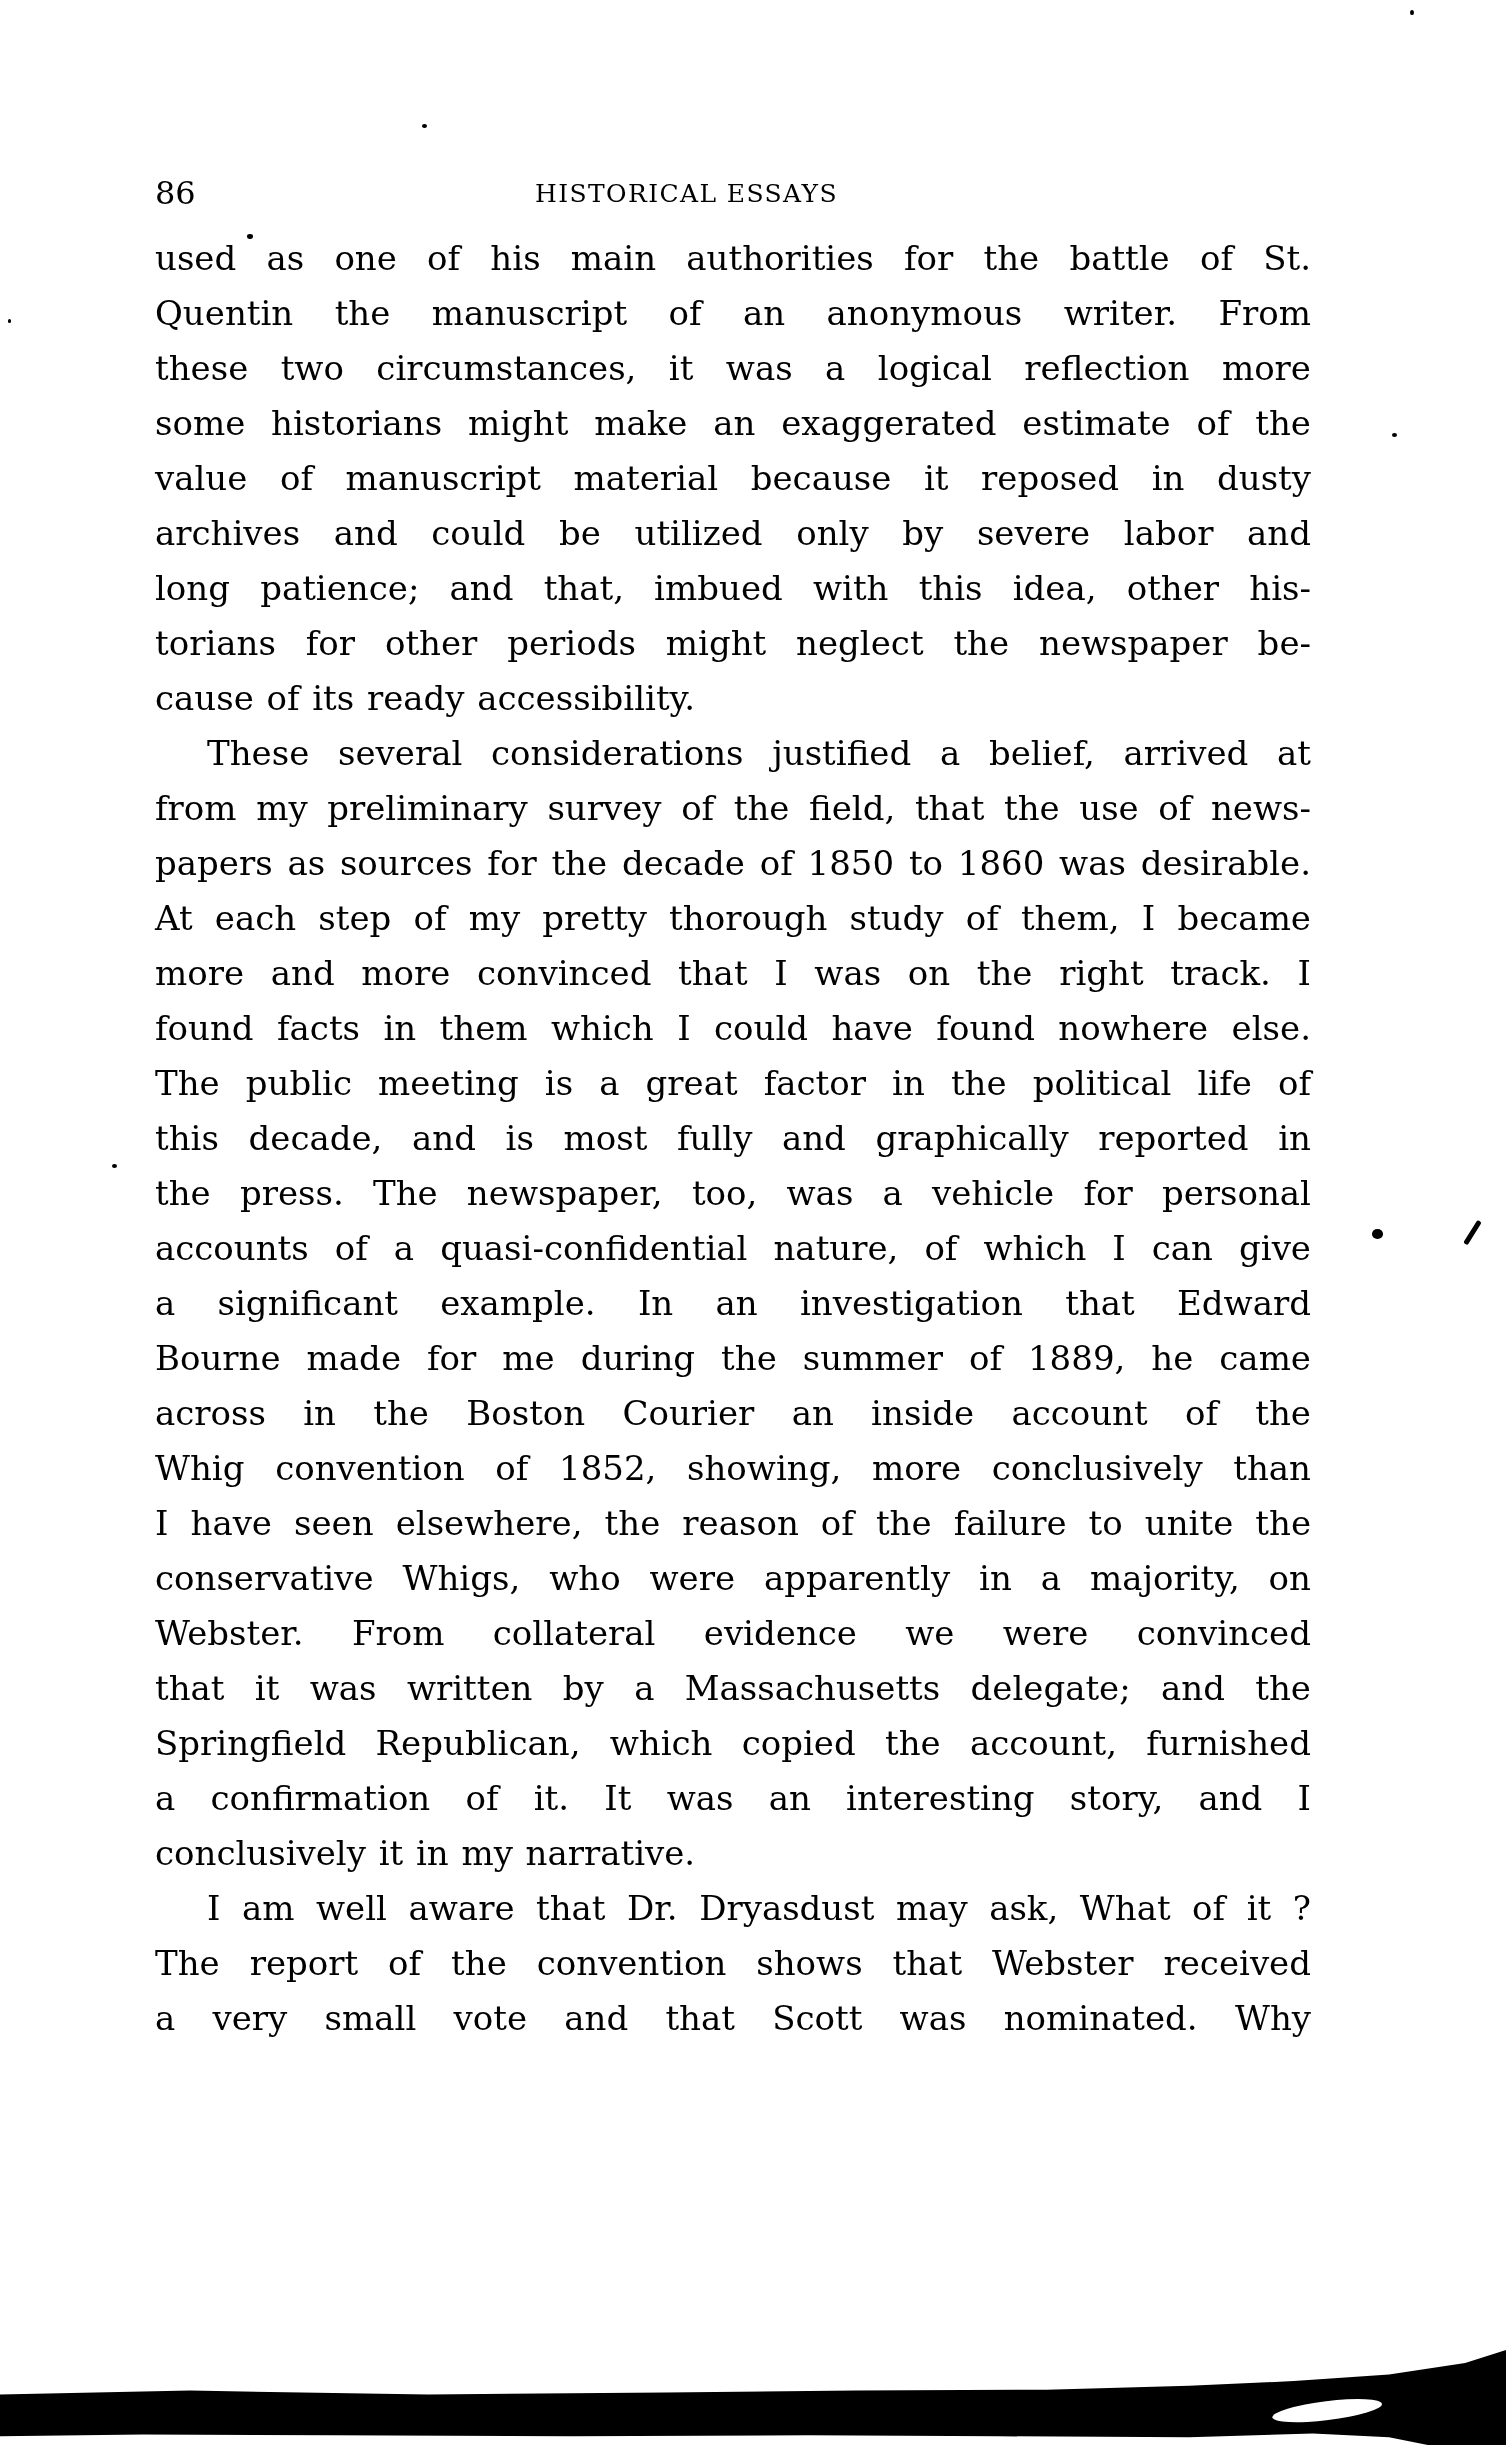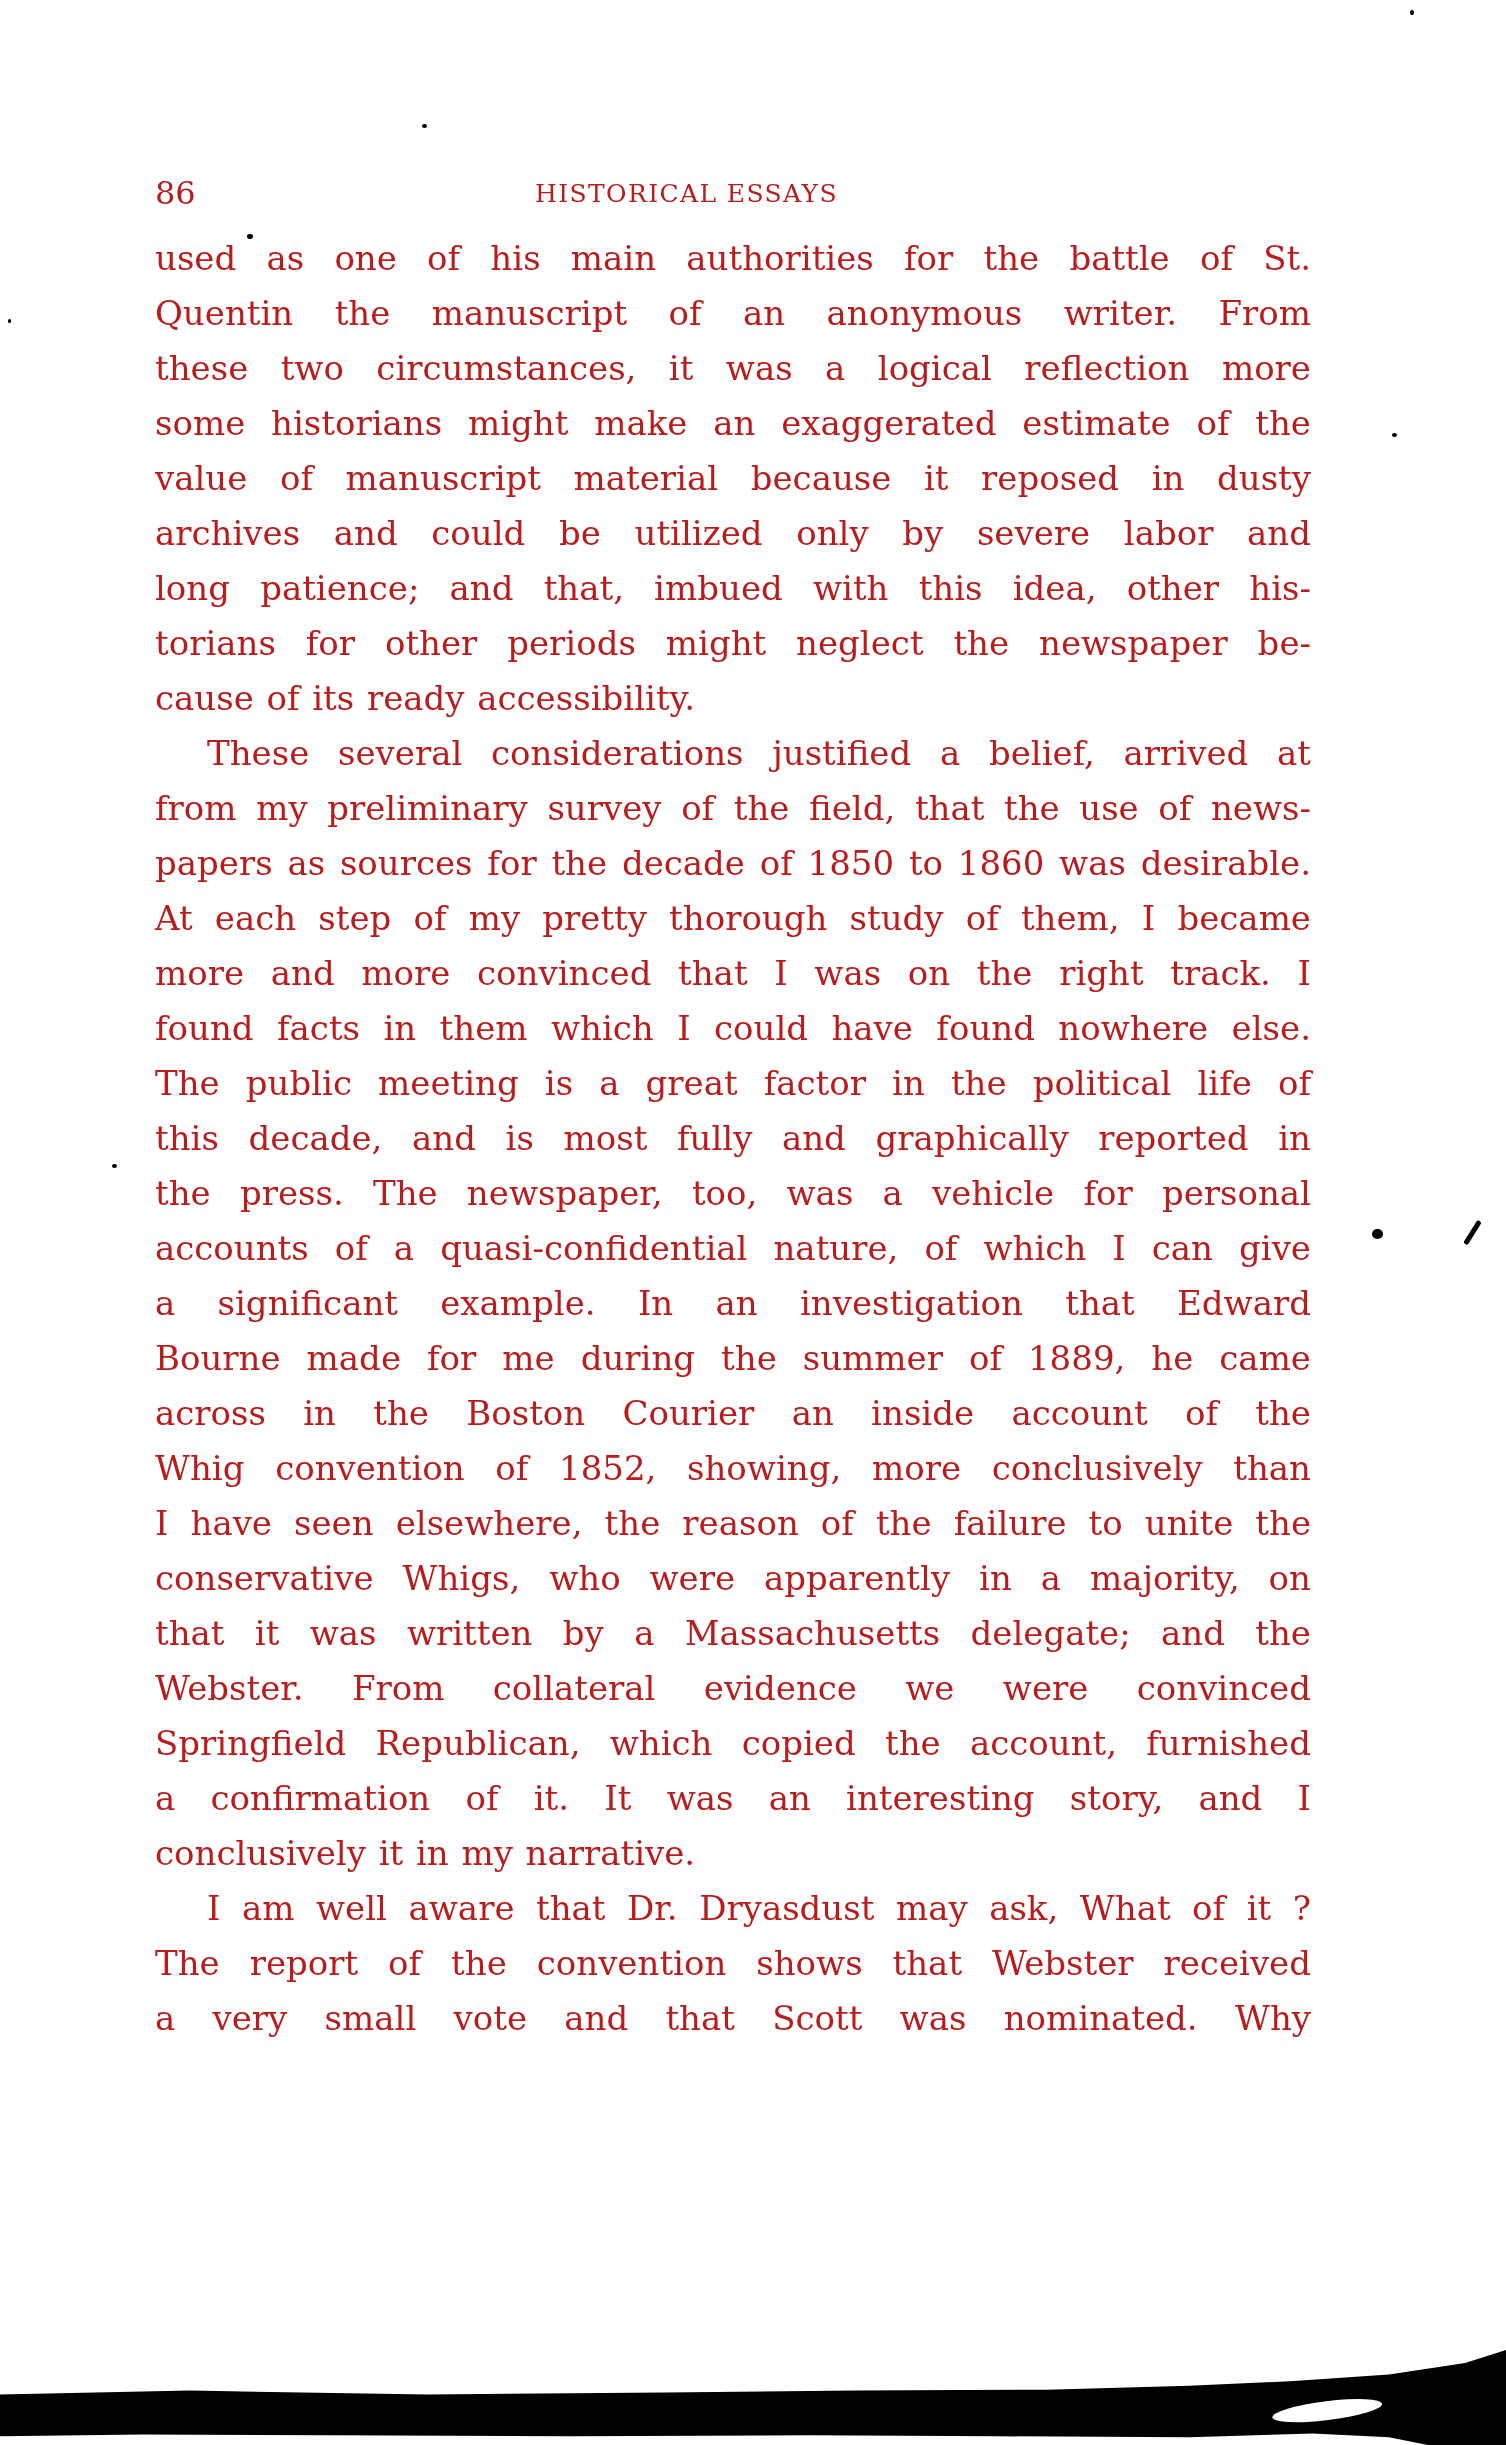--- a/index.html
+++ b/index.html
@@ -1,21 +1,21 @@
 <!DOCTYPE html>
 <html style="font-size:15px"><head>
 <meta charset="utf-8">
 <style>
   html,body{margin:0;padding:0;background:#e8e8e8;}
   .page{
     position:relative;
     width:1507px;height:2445px;
     background:#ffffff;
     font-family:"DejaVu Serif", serif;
-    color:#b91c1c;
+    color:#000000;
     overflow:hidden;
   }
   .header{position:absolute;top:171px;left:155px;width:1156px;height:44px;}
   .pagenum{font-size:32px;line-height:44px;}
   .title{
     position:absolute;left:380px;top:1.9px;
     font-size:25px;line-height:42px;letter-spacing:1.4px;
     white-space:nowrap;
     text-align:right;
   }
@@ -67,22 +67,22 @@
       <div class="line"><span>The public meeting is a great factor in the political life of</span></div>
       <div class="line"><span>this decade, and is most fully and graphically reported in</span></div>
       <div class="line"><span>the press.  The newspaper, too, was a vehicle for personal</span></div>
       <div class="line"><span>accounts of a quasi-confidential nature, of which I can give</span></div>
       <div class="line"><span>a significant example.  In an investigation that Edward</span></div>
       <div class="line"><span>Bourne made for me during the summer of 1889, he came</span></div>
       <div class="line"><span>across in the </span><span class="it">Boston Courier</span><span> an inside account of the</span></div>
       <div class="line"><span>Whig convention of 1852, showing, more conclusively than</span></div>
       <div class="line"><span>I have seen elsewhere, the reason of the failure to unite the</span></div>
       <div class="line"><span>conservative Whigs, who were apparently in a majority, on</span></div>
+      <div class="line"><span>Webster.  From collateral evidence we were convinced</span></div>
       <div class="line"><span>that it was written by a Massachusetts delegate; and the</span></div>
-      <div class="line"><span>Webster.  From collateral evidence we were convinced</span></div>
       <div class="line"><span class="it">Springfield Republican</span><span>, which copied the account, furnished</span></div>
       <div class="line"><span>a confirmation of it.  It was an interesting story, and I</span></div>
       <div class="line no-just"><span>conclusively it in my narrative.</span></div>
       <div class="line indent"><span>I am well aware that Dr. Dryasdust may ask, What of it ?</span></div>
       <div class="line"><span>The report of the convention shows that Webster received</span></div>
       <div class="line"><span>a very small vote and that Scott was nominated.  Why</span></div>
     </div>
 
   <div class="speck" style="left:422px;top:124px;width:4.8px;height:3.8px;"></div>
   <div class="speck" style="left:247px;top:234px;width:5.7px;height:4.8px;"></div>

